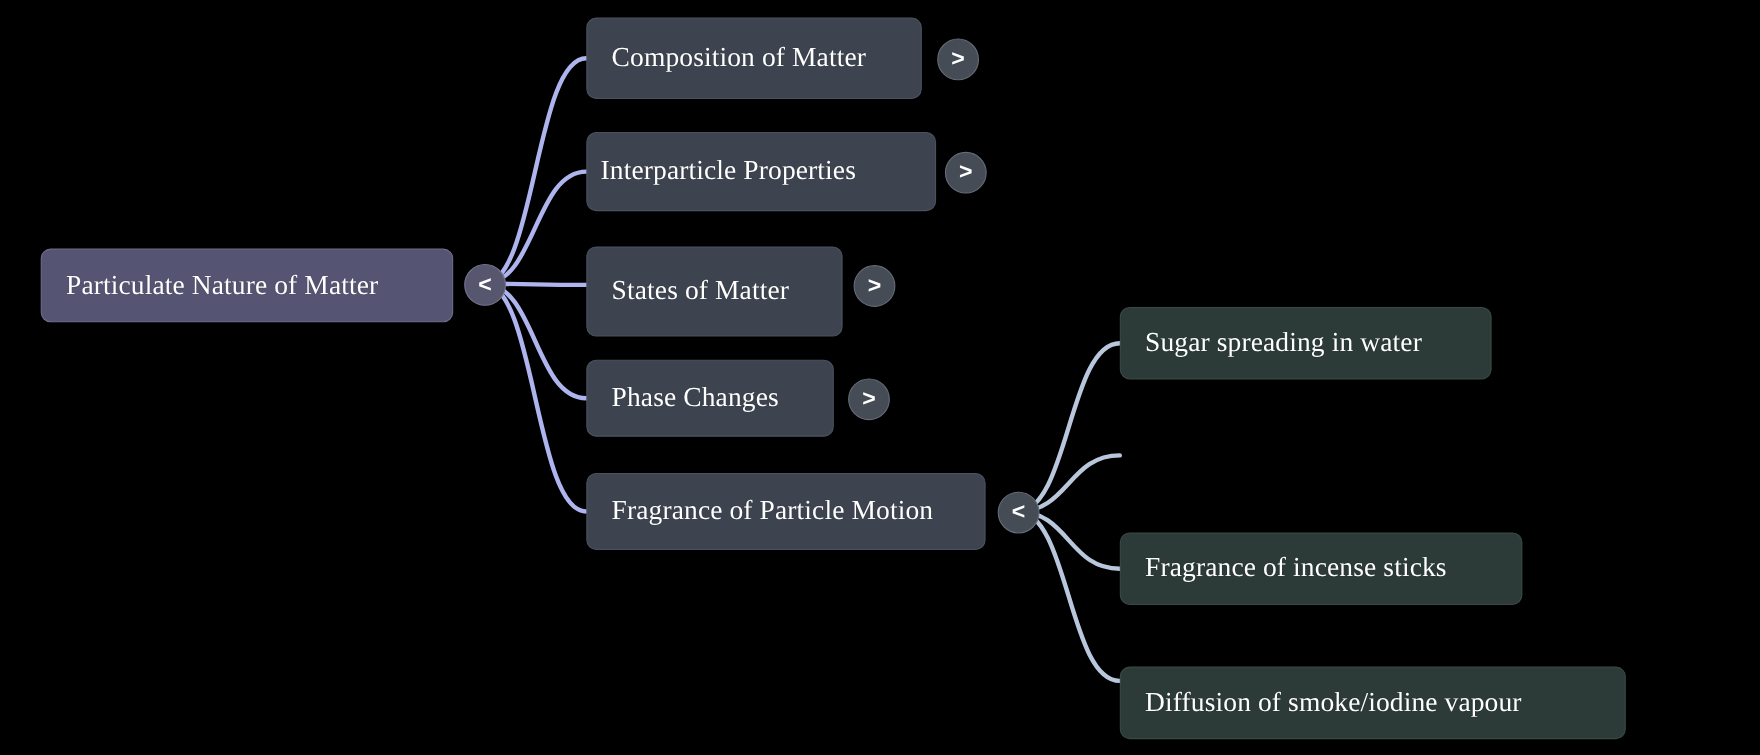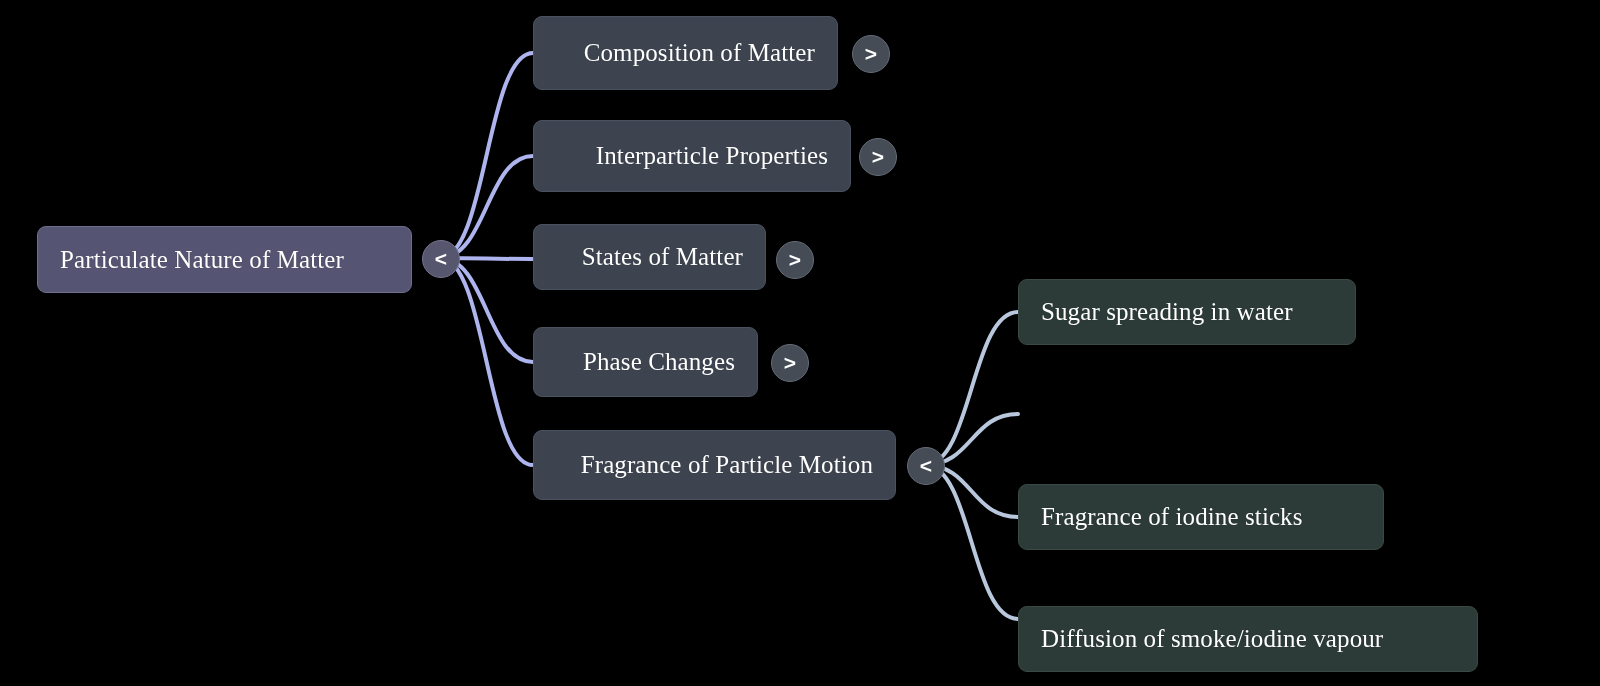--- a/index.html
+++ b/index.html
@@ -39,21 +39,20 @@
     text-shadow: 0 0 1px rgba(0,0,0,0.35);
     z-index: 3;
   }
   .node-root {
     background: #555573;
     border: 1px solid #6d6d8c;
   }
   .node-branch {
     background: #3d4450;
     border: 1px solid #4b525f;
-    justify-content: flex-end;
   }
   .node-leaf {
     background: #2c3b37;
     border: 1px solid #394a45;
   }
   .toggle {
     position: absolute;
     width: 36px;
     height: 36px;
     border-radius: 50%;
@@ -112,21 +111,21 @@
     <span>&gt;</span>
   </div>
 
   <div class="node node-branch" style="left:533px; top:120px; width:318px; height:72px;padding-left:12px;">
     <span>Interparticle Properties</span>
   </div>
   <div class="toggle toggle-branch" style="left:859px; top:138px;">
     <span>&gt;</span>
   </div>
 
-  <div class="node node-branch" style="left:533px; top:224px; width:233px; height:66px;">
+  <div class="node node-branch" style="left:533px; top:224px; width:233px; height:82px;">
     <span>States of Matter</span>
   </div>
   <div class="toggle toggle-branch" style="left:776px; top:241px;">
     <span>&gt;</span>
   </div>
 
   <div class="node node-branch" style="left:533px; top:327px; width:225px; height:70px;">
     <span>Phase Changes</span>
   </div>
   <div class="toggle toggle-branch" style="left:771px; top:344px;">
@@ -139,20 +138,20 @@
   <div class="toggle toggle-branch" style="left:907px; top:447px;">
     <span>&lt;</span>
   </div>
 
   <div class="node node-leaf" style="left:1018px; top:279px; width:338px; height:66px;">
     <span>Sugar spreading in water</span>
   </div>
 
 
   <div class="node node-leaf" style="left:1018px; top:484px; width:366px; height:66px;">
-    <span>Fragrance of iodine sticks</span>
+    <span>Fragrance of incense sticks</span>
   </div>
 
   <div class="node node-leaf" style="left:1018px; top:586px; width:460px; height:66px;margin-top:20px;">
     <span>Diffusion of smoke/iodine vapour</span>
   </div>
 
 </div>
 
 </body></html>

